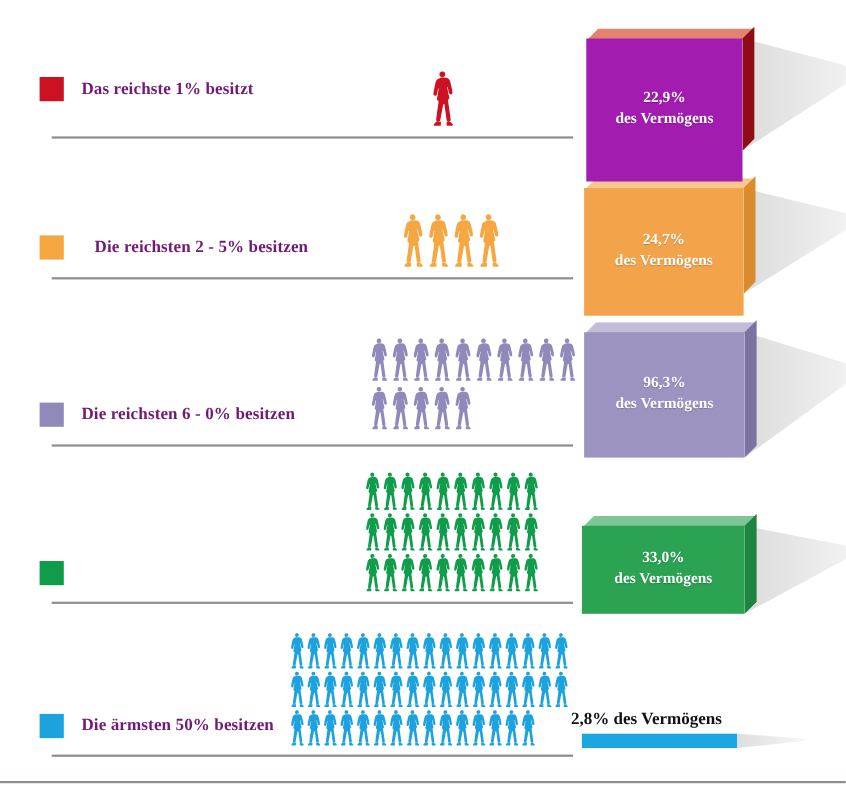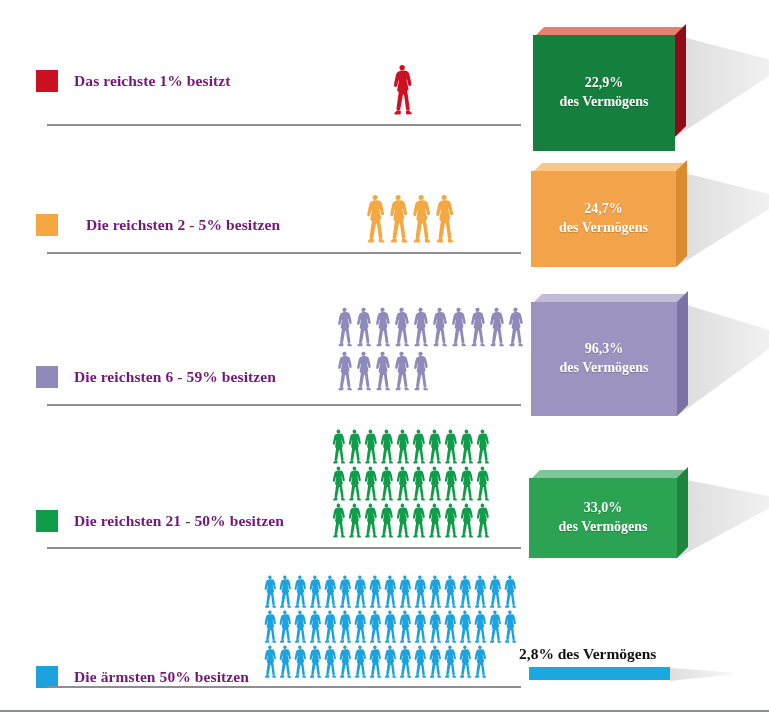--- a/index.html
+++ b/index.html
@@ -135,21 +135,21 @@
             </linearGradient>
           </defs>
           <polygon points="0,11 105,38.42 105,45.2 0,113" fill="url(#shg0)"></polygon>
         </svg></div>
       <div class="bar-top" style="left: 0px; top: 0px; width: 153px; height: 11px;"><svg width="153" height="11" viewBox="0 0 153 11" xmlns="http://www.w3.org/2000/svg">
           <polygon points="11,0 153,0 142,11 0,11" fill="#e4826f"></polygon>
         </svg></div>
       <div class="bar-side" style="left: 142px; top: 0px; width: 11px; height: 113px;"><svg width="11" height="113" viewBox="0 0 11 113" xmlns="http://www.w3.org/2000/svg">
           <polygon points="0,11 11,0 11,102 0,113" fill="#8f0c17"></polygon>
         </svg></div>
-      <div class="bar-face" style="left: 0px; top: 11px; width: 142px; height: 116px; background: #15803d; color: rgb(255, 255, 255);">
+      <div class="bar-face" style="left: 0px; top: 11px; width: 142px; height: 130px; background: #a21caf; color: rgb(255, 255, 255);">
         <span class="pct">22,9%</span>
         <span class="of">des Vermögens</span>
       </div>
     </div>
     <div class="legend" style="left: 36px; top: 214px; gap: 12px;">
       <div class="swatch" style="background: rgb(245, 167, 66);"></div>
       <div class="legend-label">Die reichsten 2 - 5% besitzen</div>
     </div>
     <div class="rule" style="left: 47px; top: 252px; width: 474px;"></div>
     <div class="people" style="left: 364px; top: 194px; row-gap: 1px;">
@@ -197,28 +197,28 @@
             </linearGradient>
           </defs>
           <polygon points="0,11 103,36.38 103,42.800000000000004 0,107" fill="url(#shg1)"></polygon>
         </svg></div>
       <div class="bar-top" style="left: 0px; top: 0px; width: 156px; height: 11px;"><svg width="156" height="11" viewBox="0 0 156 11" xmlns="http://www.w3.org/2000/svg">
           <polygon points="11,0 156,0 145,11 0,11" fill="#f8c78c"></polygon>
         </svg></div>
       <div class="bar-side" style="left: 145px; top: 0px; width: 11px; height: 107px;"><svg width="11" height="107" viewBox="0 0 11 107" xmlns="http://www.w3.org/2000/svg">
           <polygon points="0,11 11,0 11,96 0,107" fill="#d98b2e"></polygon>
         </svg></div>
-      <div class="bar-face" style="left: 0px; top: 11px; width: 145px; height: 96px; background: rgb(243, 164, 74); color: rgb(255, 255, 255); text-align: center;">
+      <div class="bar-face" style="left: 0px; top: 11px; width: 145px; height: 116px; background: rgb(243, 164, 74); color: rgb(255, 255, 255); text-align: center;">
         <span class="pct">24,7%</span>
         <span class="of">des Vermögens</span>
       </div>
     </div>
     <div class="legend" style="left: 36px; top: 366px;">
       <div class="swatch" style="background: rgb(143, 138, 185);"></div>
-      <div class="legend-label">Die reichsten 6 - 59% besitzen</div>
+      <div class="legend-label">Die reichsten 6 - 0% besitzen</div>
     </div>
     <div class="rule" style="left: 47px; top: 404px; width: 474px;"></div>
     <div class="people" style="left: 335px; top: 307px; row-gap: 1px;">
       <div class="people-row" style="column-gap: 1px; margin-bottom: 1px;">
         <div class="person">
           <svg width="18" height="42" viewBox="0 0 24 62" xmlns="http://www.w3.org/2000/svg" aria-hidden="true">
             <path fill="#8f8ab9" d="M13.6 1.2c-1.9-.6-3.6.6-3.9 2.4-.3 1.7.8 3.3 2.5 3.6 1.8.3 3.4-.9 3.6-2.6.2-1.6-.6-2.9-2.2-3.4z"></path>
             <path fill="#8f8ab9" d="M9.6 8.4c-2.1.5-3.4 1.9-3.9 4-.6 2.5-1.1 5-1.6 7.5-.3 1.4-.6 2.9-.7 4.3-.1 1.2.5 2 1.5 2.2 1 .2 1.8-.4 2.1-1.6.4-1.7.8-3.4 1.2-5.1.1-.4.1-.9.6-1.1.1.5.1.9 0 1.3-.6 3.3-1.2 6.6-1.7 9.9-.1.7 0 1.1.6 1.4 1 .5 1.2 1.1 1 2.2-.7 4.5-1.3 9.1-1.9 13.6-.2 1.4-.4 2.8-.5 4.2-.1 1.4.6 2.3 1.8 2.5 1.2.2 2.2-.5 2.5-1.9.5-2.5 1-5 1.4-7.5.5-2.7 1-5.4 1.5-8.2.1-.5.2-1 .8-1.1.5 0 .6.5.7 1 .6 4.4 1.2 8.8 1.8 13.2.1.9.2 1.8.4 2.6.3 1.3 1.3 2 2.4 1.8 1.2-.2 1.9-1.1 1.8-2.5-.1-1-.2-2-.4-3-.8-5.4-1.5-10.8-2.3-16.2-.1-.9 0-1.5.8-2 .6-.4.7-.9.5-1.6-.8-3.3-1.5-6.6-2.2-9.9-.1-.4-.2-.9 0-1.3.5.3.5.8.6 1.2.5 1.8.9 3.6 1.4 5.4.3 1.1 1.1 1.6 2.1 1.4 1-.2 1.6-1 1.4-2.2-.2-1.8-.6-3.6-1-5.4-.5-2.2-.9-4.4-1.6-6.5-.6-1.9-2-3-4-3.3-2.1-.3-4.2-.3-6.2.1z"></path>
             <path fill="#8f8ab9" d="M6.6 53.3c-.8.9-1.7 1.7-2.5 2.6-.5.6-.4 1.3.2 1.7.4.3.9.3 1.4.3h4.2c.9 0 1.3-.4 1.3-1.3 0-1.1 0-2.2-.1-3.3-1.5.4-3 .4-4.5 0z"></path>
             <path fill="#8f8ab9" d="M17.3 53.4c-.1 1.1-.1 2.2-.1 3.3 0 .8.4 1.2 1.2 1.2 1.5 0 3 0 4.5-.1.9 0 1.2-.8.6-1.5-.8-1-1.7-1.9-2.6-2.8-1.2.3-2.4.3-3.6-.1z"></path>
@@ -356,21 +356,20 @@
       <div class="bar-side" style="left: 146px; top: 0px; width: 11px; height: 125px;"><svg width="11" height="125" viewBox="0 0 11 125" xmlns="http://www.w3.org/2000/svg">
           <polygon points="0,11 11,0 11,114 0,125" fill="#7d73a3"></polygon>
         </svg></div>
       <div class="bar-face" style="left: 0px; top: 11px; width: 146px; height: 114px; background: rgb(157, 147, 192); color: rgb(255, 255, 255);">
         <span class="pct">96,3%</span>
         <span class="of">des Vermögens</span>
       </div>
     </div>
     <div class="legend" style="left: 36px; top: 510px;">
       <div class="swatch" style="background: rgb(15, 156, 75);"></div>
-      <div class="legend-label">Die reichsten 21 - 50% besitzen</div>
     </div>
     <div class="rule" style="left: 47px; top: 547px; width: 474px;"></div>
     <div class="people" style="left: 330px; top: 429px; row-gap: 0px;">
       <div class="people-row" style="column-gap: 0px; margin-bottom: 0px;">
         <div class="person">
           <svg width="16" height="37" viewBox="0 0 24 62" xmlns="http://www.w3.org/2000/svg" aria-hidden="true">
             <path fill="#0f9c4b" d="M13.6 1.2c-1.9-.6-3.6.6-3.9 2.4-.3 1.7.8 3.3 2.5 3.6 1.8.3 3.4-.9 3.6-2.6.2-1.6-.6-2.9-2.2-3.4z"></path>
             <path fill="#0f9c4b" d="M9.6 8.4c-2.1.5-3.4 1.9-3.9 4-.6 2.5-1.1 5-1.6 7.5-.3 1.4-.6 2.9-.7 4.3-.1 1.2.5 2 1.5 2.2 1 .2 1.8-.4 2.1-1.6.4-1.7.8-3.4 1.2-5.1.1-.4.1-.9.6-1.1.1.5.1.9 0 1.3-.6 3.3-1.2 6.6-1.7 9.9-.1.7 0 1.1.6 1.4 1 .5 1.2 1.1 1 2.2-.7 4.5-1.3 9.1-1.9 13.6-.2 1.4-.4 2.8-.5 4.2-.1 1.4.6 2.3 1.8 2.5 1.2.2 2.2-.5 2.5-1.9.5-2.5 1-5 1.4-7.5.5-2.7 1-5.4 1.5-8.2.1-.5.2-1 .8-1.1.5 0 .6.5.7 1 .6 4.4 1.2 8.8 1.8 13.2.1.9.2 1.8.4 2.6.3 1.3 1.3 2 2.4 1.8 1.2-.2 1.9-1.1 1.8-2.5-.1-1-.2-2-.4-3-.8-5.4-1.5-10.8-2.3-16.2-.1-.9 0-1.5.8-2 .6-.4.7-.9.5-1.6-.8-3.3-1.5-6.6-2.2-9.9-.1-.4-.2-.9 0-1.3.5.3.5.8.6 1.2.5 1.8.9 3.6 1.4 5.4.3 1.1 1.1 1.6 2.1 1.4 1-.2 1.6-1 1.4-2.2-.2-1.8-.6-3.6-1-5.4-.5-2.2-.9-4.4-1.6-6.5-.6-1.9-2-3-4-3.3-2.1-.3-4.2-.3-6.2.1z"></path>
             <path fill="#0f9c4b" d="M6.6 53.3c-.8.9-1.7 1.7-2.5 2.6-.5.6-.4 1.3.2 1.7.4.3.9.3 1.4.3h4.2c.9 0 1.3-.4 1.3-1.3 0-1.1 0-2.2-.1-3.3-1.5.4-3 .4-4.5 0z"></path>
             <path fill="#0f9c4b" d="M17.3 53.4c-.1 1.1-.1 2.2-.1 3.3 0 .8.4 1.2 1.2 1.2 1.5 0 3 0 4.5-.1.9 0 1.2-.8.6-1.5-.8-1-1.7-1.9-2.6-2.8-1.2.3-2.4.3-3.6-.1z"></path>
@@ -628,21 +627,21 @@
           <polygon points="11,0 159,0 148,11 0,11" fill="#7cc795"></polygon>
         </svg></div>
       <div class="bar-side" style="left: 148px; top: 0px; width: 11px; height: 91px;"><svg width="11" height="91" viewBox="0 0 11 91" xmlns="http://www.w3.org/2000/svg">
           <polygon points="0,11 11,0 11,80 0,91" fill="#1d8540"></polygon>
         </svg></div>
       <div class="bar-face" style="left: 0px; top: 11px; width: 148px; height: 80px; background: rgb(43, 163, 83); color: rgb(255, 255, 255);">
         <span class="pct">33,0%</span>
         <span class="of">des Vermögens</span>
       </div>
     </div>
-    <div class="legend" style="left: 36px; top: 666px; justify-content: center;">
+    <div class="legend" style="left: 36px; top: 649px; justify-content: center;">
       <div class="swatch" style="background: rgb(28, 162, 221);"></div>
       <div class="legend-label">Die ärmsten 50% besitzen</div>
     </div>
     <div class="rule" style="left: 47px; top: 686px; width: 474px;"></div>
     <div class="people" style="left: 262px; top: 575px; row-gap: 0px;">
       <div class="people-row" style="column-gap: 0px; margin-bottom: 0px;">
         <div class="person">
           <svg width="15" height="35" viewBox="0 0 24 62" xmlns="http://www.w3.org/2000/svg" aria-hidden="true">
             <path fill="#1ca2dd" d="M13.6 1.2c-1.9-.6-3.6.6-3.9 2.4-.3 1.7.8 3.3 2.5 3.6 1.8.3 3.4-.9 3.6-2.6.2-1.6-.6-2.9-2.2-3.4z"></path>
             <path fill="#1ca2dd" d="M9.6 8.4c-2.1.5-3.4 1.9-3.9 4-.6 2.5-1.1 5-1.6 7.5-.3 1.4-.6 2.9-.7 4.3-.1 1.2.5 2 1.5 2.2 1 .2 1.8-.4 2.1-1.6.4-1.7.8-3.4 1.2-5.1.1-.4.1-.9.6-1.1.1.5.1.9 0 1.3-.6 3.3-1.2 6.6-1.7 9.9-.1.7 0 1.1.6 1.4 1 .5 1.2 1.1 1 2.2-.7 4.5-1.3 9.1-1.9 13.6-.2 1.4-.4 2.8-.5 4.2-.1 1.4.6 2.3 1.8 2.5 1.2.2 2.2-.5 2.5-1.9.5-2.5 1-5 1.4-7.5.5-2.7 1-5.4 1.5-8.2.1-.5.2-1 .8-1.1.5 0 .6.5.7 1 .6 4.4 1.2 8.8 1.8 13.2.1.9.2 1.8.4 2.6.3 1.3 1.3 2 2.4 1.8 1.2-.2 1.9-1.1 1.8-2.5-.1-1-.2-2-.4-3-.8-5.4-1.5-10.8-2.3-16.2-.1-.9 0-1.5.8-2 .6-.4.7-.9.5-1.6-.8-3.3-1.5-6.6-2.2-9.9-.1-.4-.2-.9 0-1.3.5.3.5.8.6 1.2.5 1.8.9 3.6 1.4 5.4.3 1.1 1.1 1.6 2.1 1.4 1-.2 1.6-1 1.4-2.2-.2-1.8-.6-3.6-1-5.4-.5-2.2-.9-4.4-1.6-6.5-.6-1.9-2-3-4-3.3-2.1-.3-4.2-.3-6.2.1z"></path>

